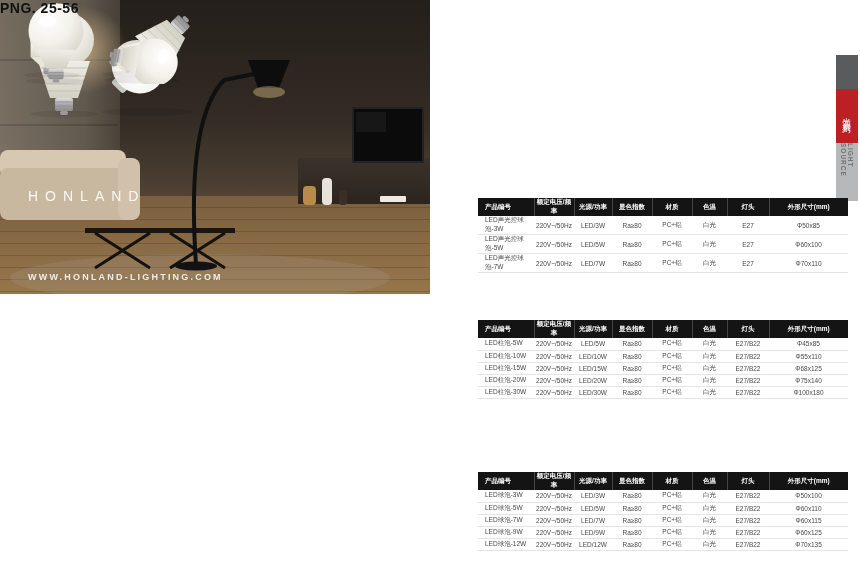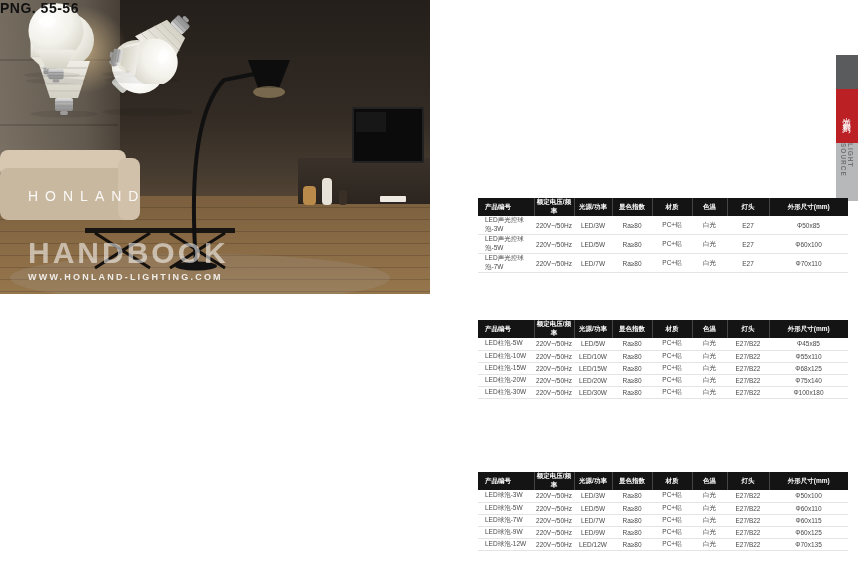--- a/index.html
+++ b/index.html
@@ -255,21 +255,20 @@
     <ellipse cx="196" cy="266" rx="21" ry="4.5" fill="#121212"></ellipse>
     <path d="M196,264 Q186,120 224,80 L254,74" stroke="#101010" stroke-width="4" fill="none"></path>
     <path d="M248,60 L290,60 L279,88 L258,88 Z" fill="#0d0d0d"></path>
     <ellipse cx="269" cy="92" rx="16" ry="6" fill="rgba(255,225,160,.35)"></ellipse>
     <rect x="303" y="186" width="13" height="19" rx="4" fill="#b98a4a"></rect>
     <rect x="322" y="178" width="10" height="27" rx="4" fill="#e8e3d8"></rect>
     <rect x="339" y="190" width="8" height="15" rx="3" fill="#3a2f26"></rect>
     <rect x="380" y="196" width="26" height="6" rx="1" fill="#efeae1"></rect>
   </svg>
   <div class="ov" id="ov1">HONLAND</div>
-  <div class="ov" id="ov3">HANDBOOK</div>
   <div class="ov" id="ov4">WWW.HONLAND-LIGHTING.COM</div>
 </div>
 
 <svg class="abs" id="prod1" width="200" height="118" viewBox="0 0 200 118">
   <ellipse cx="64" cy="114" rx="34" ry="3.5" fill="rgba(0,0,0,.07)"></ellipse>
   <ellipse cx="148" cy="112" rx="46" ry="4" fill="rgba(0,0,0,.07)"></ellipse>
   <use href="#sensorBulb" transform="translate(64,58)"></use>
   <use href="#sensorBulb" transform="translate(150,55) rotate(-135) scale(.92)"></use>
 </svg>
 <svg class="abs" id="prod2" width="180" height="78" viewBox="0 0 180 78">
@@ -487,13 +486,13 @@
         <td>LED/12W</td>
         <td>Ra≥80</td>
         <td>PC+铝</td>
         <td>白光</td>
         <td>E27/B22</td>
         <td>Φ70x135</td>
       </tr>
     </tbody>
 </table>
 
-<div class="abs" id="page-num">PNG. 55-56</div>
+<div class="abs" id="page-num">PNG. 25-56</div>
 
 </body></html>

